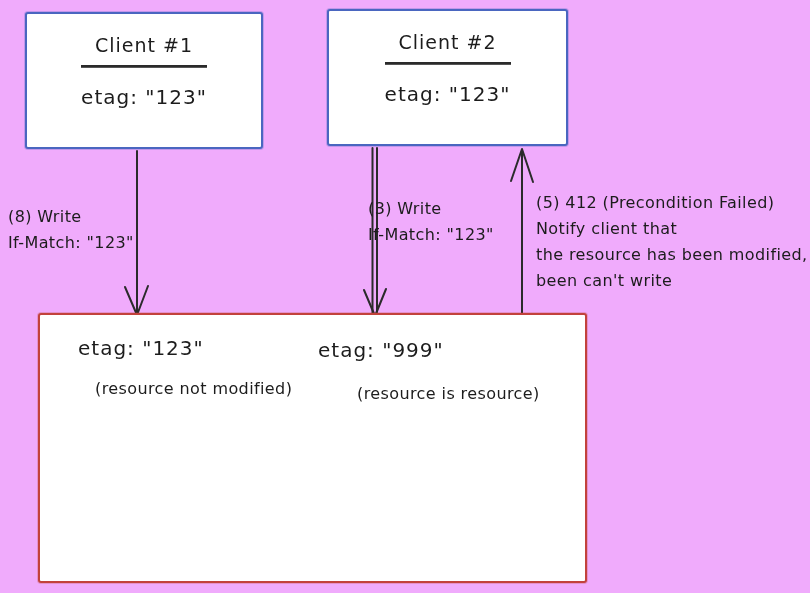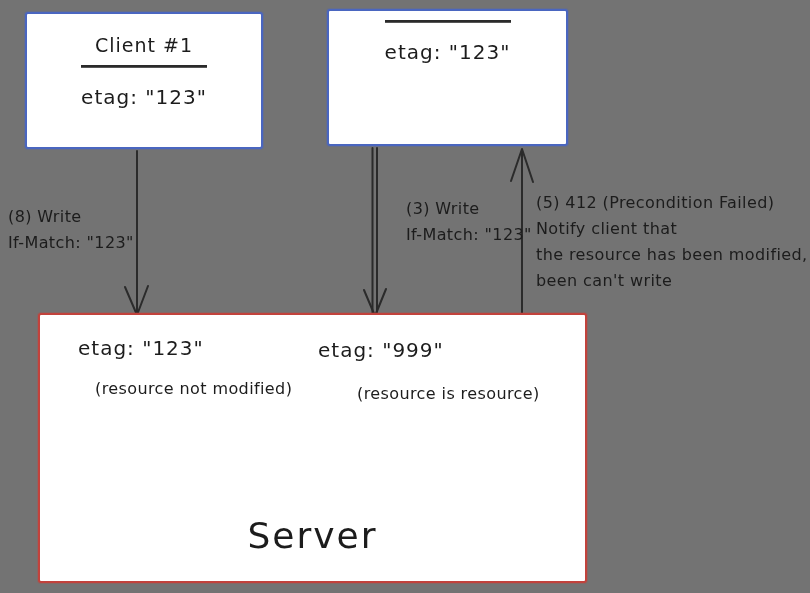--- a/index.html
+++ b/index.html
@@ -11,21 +11,21 @@
   *{margin:0;padding:0;box-sizing:border-box;}
   html,body{background:#ffffff;}
   body{
     font-family:"DejaVu Sans", sans-serif;
     color:var(--ink);
   }
   .canvas{
     position:relative;
     width:810px;
     height:593px;
-    background:#737373;
+    background:#f0abfc;
     overflow:hidden;
   }
   .overlay{
     position:absolute;
     left:0;top:0;
     width:810px;height:593px;
     pointer-events:none;
   }
   .box{
     position:absolute;
@@ -64,21 +64,21 @@
     box-shadow:0 0 0 1px rgba(194,66,60,.25);
   }
   .note{
     position:absolute;
     font-size:16px;
     line-height:26px;
     letter-spacing:.4px;
     white-space:nowrap;
   }
   .note-step1{left:8px;top:204px;}
-  .note-step3{left:406px;top:196px;}
+  .note-step3{left:368px;top:196px;}
   .note-step5{left:536px;top:190px;}
   .etag-old{position:absolute;left:78px;top:336px;font-size:20px;letter-spacing:1px;}
   .etag-new{position:absolute;left:318px;top:338px;font-size:20px;letter-spacing:1px;}
   .note-step2{left:95px;top:376px;}
   .note-step4{left:357px;top:381px;}
   .server-label{
     position:absolute;
     left:38px;top:515px;width:549px;
     text-align:center;
     font-size:36px;
@@ -111,20 +111,21 @@
     </g>
   </svg>
 
   <div class="box client-box client1">
     <div class="client-title">Client #1</div>
     <div class="client-divider"></div>
     <div class="client-etag">etag: "123"</div>
   </div>
 
   <div class="box client-box client2">
+    <div class="client-title">Client #2</div>
     <div class="client-divider"></div>
     <div class="client-etag">etag: "123"</div>
   </div>
 
   <div class="box server-box"></div>
 
   <div class="note note-step1">
     <div>(8) Write</div>
     <div>If-Match: "123"</div>
   </div>
@@ -145,15 +146,14 @@
   <div class="etag-new">etag: "999"</div>
 
   <div class="note note-step2">
     <div>(resource not modified)</div>
   </div>
 
   <div class="note note-step4">
     <div>(resource is resource)</div>
   </div>
 
-  <div class="server-label">Server</div>
 
 </div>
 
 </body></html>

